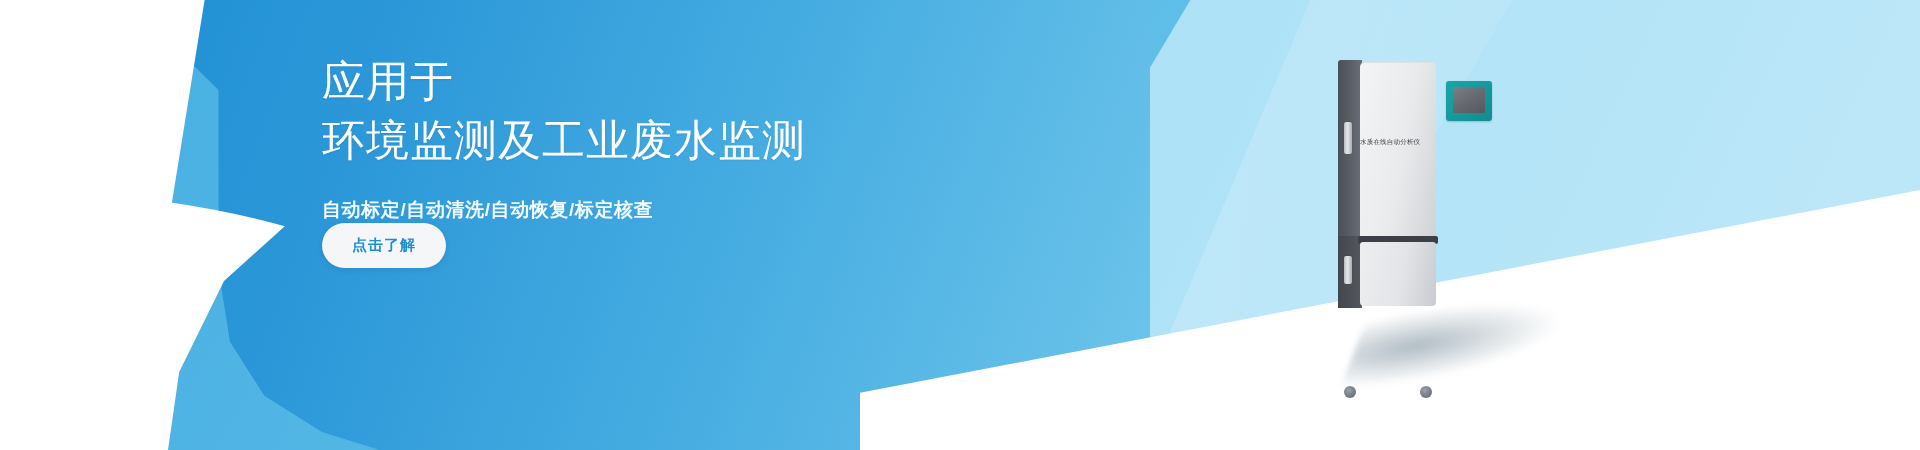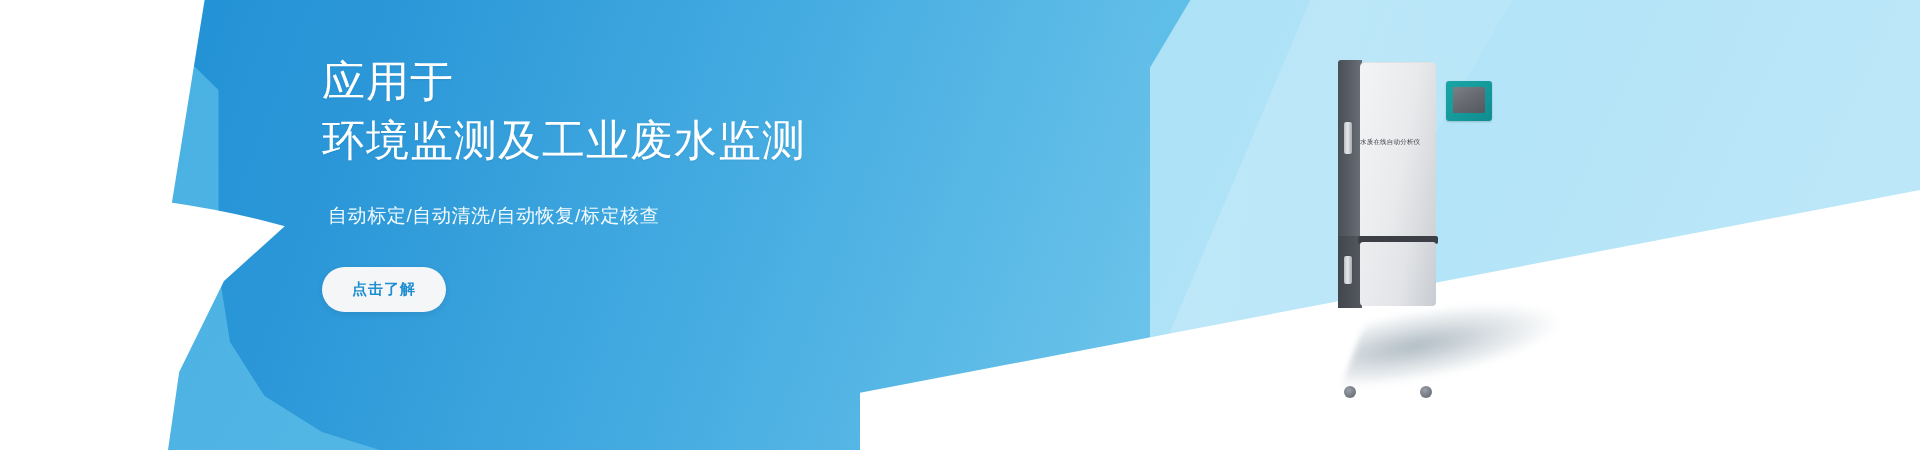--- a/index.html
+++ b/index.html
@@ -79,30 +79,29 @@
     padding-top:52px;
     color:#ffffff;
     font-size:43px;
     font-weight:300;
     line-height:1.38;
     letter-spacing:1px;
     white-space:pre-line;
     text-shadow:0 1px 2px rgba(0,60,110,.10);
   }
   .subtitle{
-    margin:6px;
+    margin:0;
     padding-top:26px;
     color:#f2fbff;
     font-size:19px;
-    font-weight:400;
+    font-weight:700;
     letter-spacing:.6px;
   }
   .cta{
     display:inline-block;
-    margin-top:32px;
     min-width:116px;
     padding:13px 30px;
     background:#f4f6f8;
     color:#1d8ed2;
     font-size:15px;
     font-weight:700;
     letter-spacing:1px;
     text-align:center;
     border:none;
     border-radius:999px;

